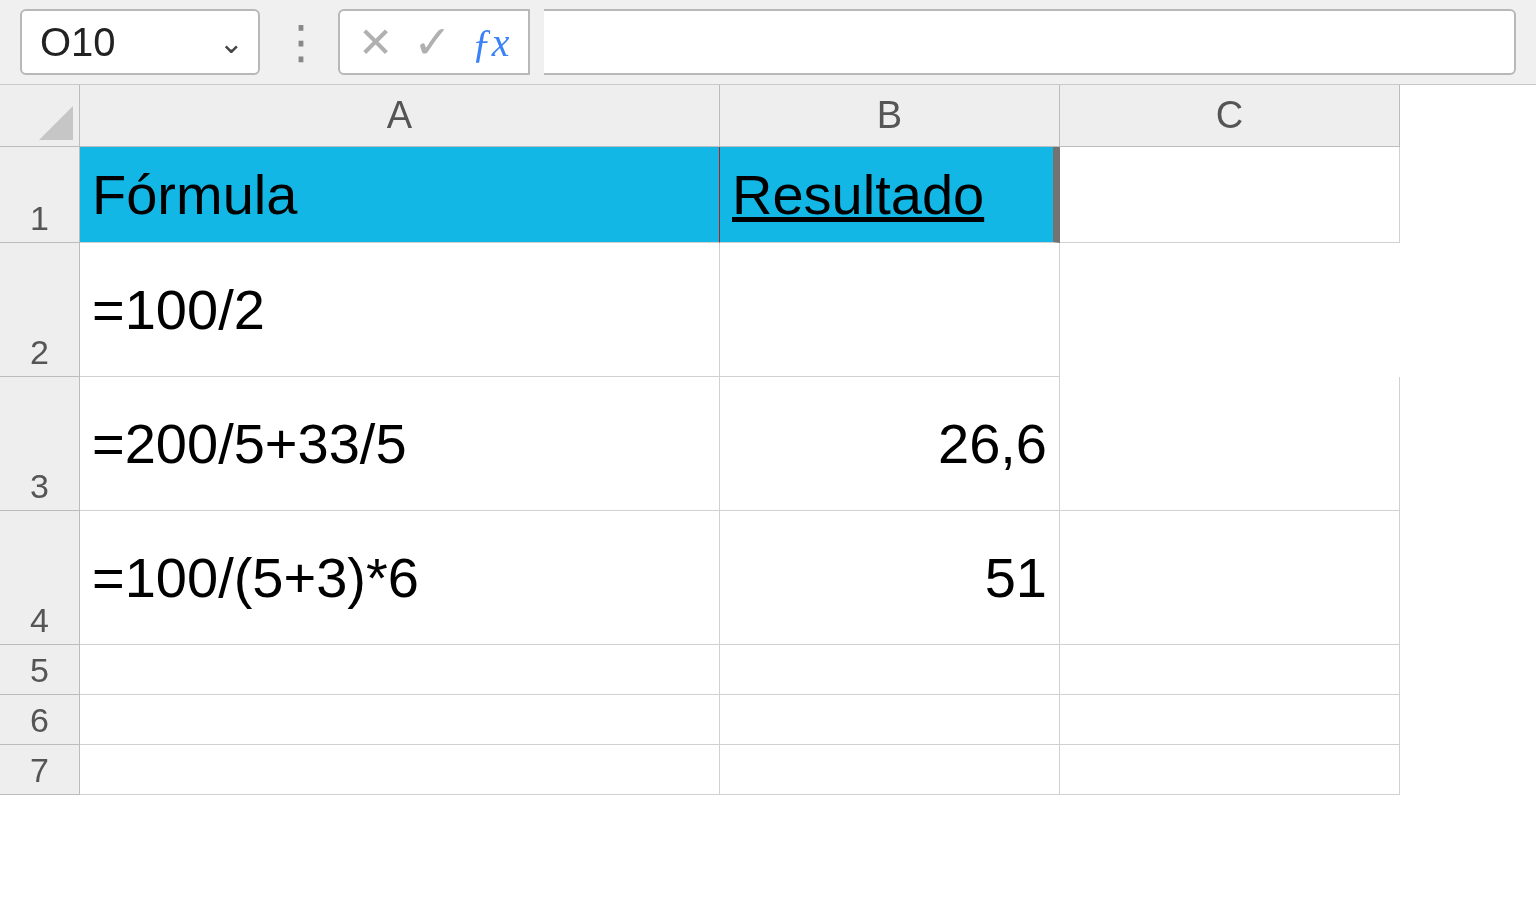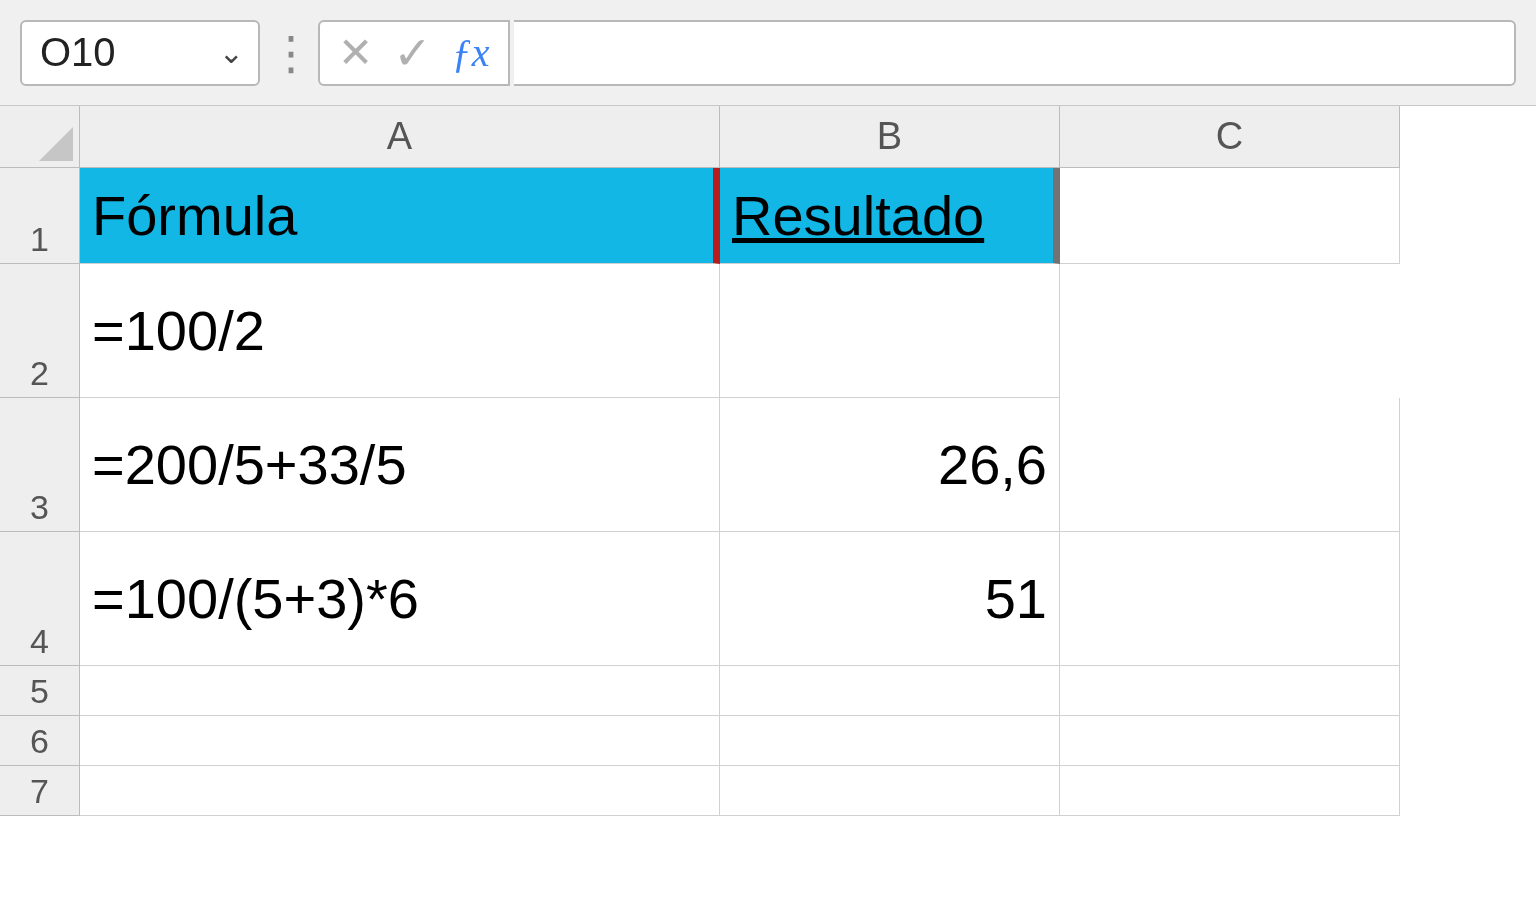--- a/index.html
+++ b/index.html
@@ -6,27 +6,27 @@
   html, body {
     width: 1536px;
     height: 899px;
     font-family: "Segoe UI", Arial, sans-serif;
     background: #ffffff;
     overflow: hidden;
   }
 
   
   .formula-bar {
-    height: 106px;
+    height: 85px;
     background: #f0f0f0;
     border-bottom: 1px solid #c8c8c8;
     display: flex;
     align-items: center;
     padding: 10px 20px;
-    gap: 4px;
+    gap: 14px;
   }
   .name-box {
     width: 240px;
     height: 66px;
     background: #ffffff;
     border: 2px solid #b8b8b8;
     border-radius: 6px;
     display: flex;
     align-items: center;
     justify-content: space-between;
@@ -122,21 +122,21 @@
 
   
   .h-hdr1 { height: 96px; }   
   .h-data { height: 134px; }  
   .h-sm   { height: 50px; }   
 
   .cell.header {
     background: #12b7e6;
     font-size: 56px;
     color: #000;
-    border-right: 7px solid #b91c1c;
+    border-right: 1px solid #b91c1c;
   }
   .cell.header.last { border-right: 7px solid #737373; text-decoration: underline; }
 
 </style>
 </head>
 <body>
 
 <div class="formula-bar">
   <div class="name-box">
     <span>O10</span>

